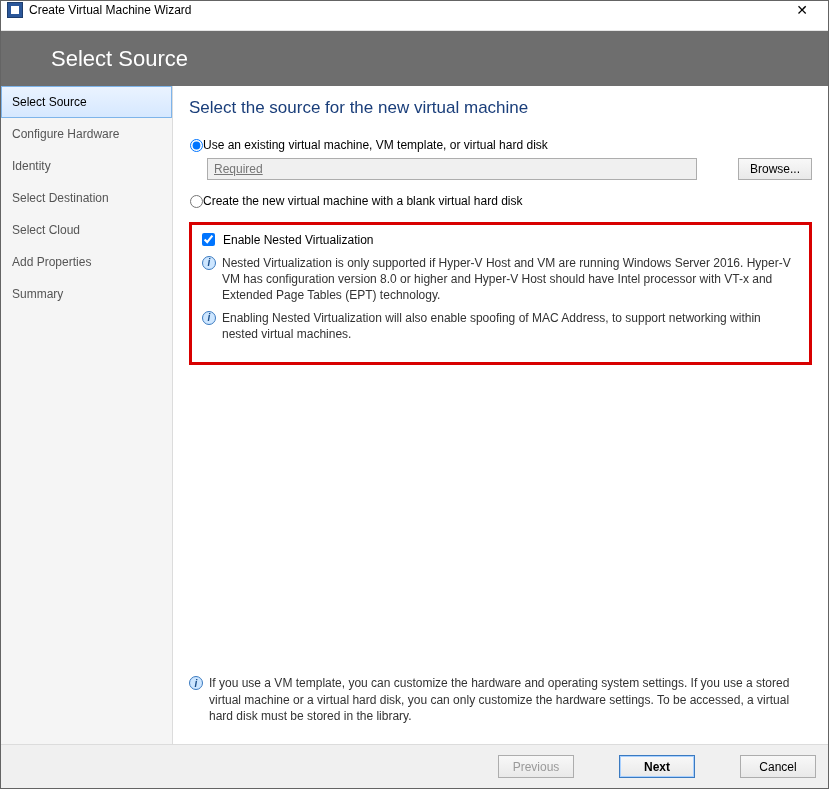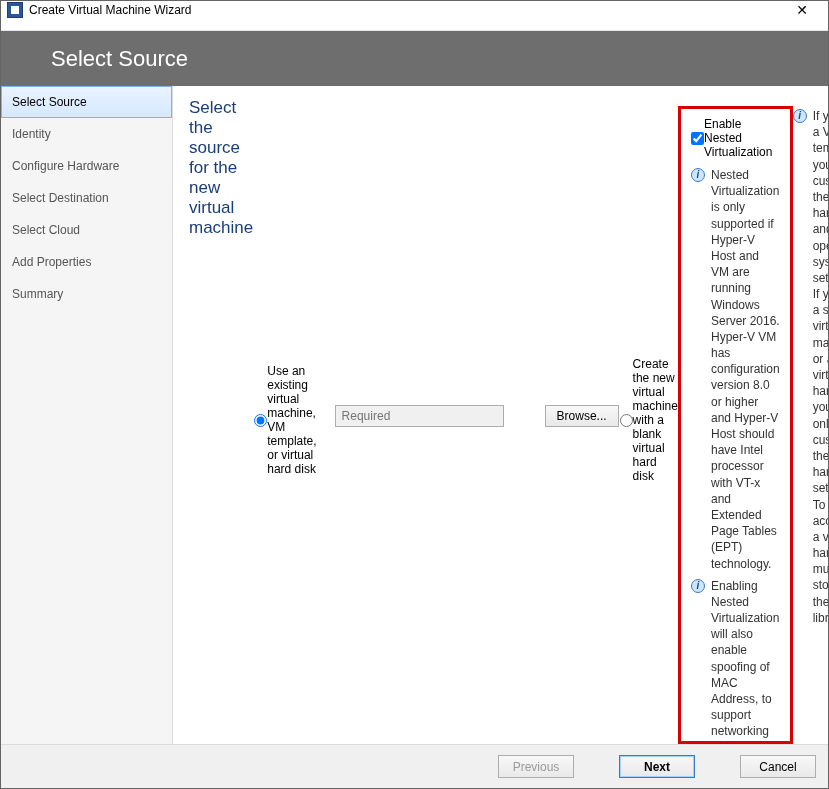--- a/index.html
+++ b/index.html
@@ -72,21 +72,21 @@
     border: 1px solid transparent;
   }
   .sidebar .step.active {
     background: linear-gradient(#eaf3ff, #d6e8ff);
     border: 1px solid #7eb4ea;
     color: #000;
   }
   .main {
     flex: 1;
     display: flex;
-    flex-direction: row;
+    flex-direction: column;
     padding: 12px 16px 0 16px;
     min-width: 0;
   }
   .main h1 {
     margin: 0 0 16px 0;
     font-size: 17px;
     font-weight: 400;
     color: #1a3e7a;
   }
   .radio-row {
@@ -103,42 +103,43 @@
     align-items: center;
   }
   .input-row input[type=text] {
     flex: 1;
     height: 22px;
     border: 1px solid #adadad;
     background: #f0f0f0;
     padding: 0 6px;
     color: #777;
     font-size: 12px;
+    text-decoration: underline;
   }
   .btn {
     height: 22px;
     min-width: 74px;
     background: linear-gradient(#f8f8f8,#e9e9e9);
     border: 1px solid #adadad;
     font-size: 12px;
     color: #000;
     padding: 0 10px;
     cursor: default;
     margin-left: 35px;
   }
   .btn:disabled { color: #9a9a9a; }
   .highlight-box {
     border: 3px solid #d80000;
     padding: 8px 10px 14px 10px;
     margin-top: 8px;
   }
   .check-row {
     display: flex;
-    align-items: center;
-    gap: 0;
+    align-items: flex-start;
+    gap: 8px;
     margin-bottom: 8px;
     color: #000;
   }
   .check-row input[type=checkbox] { margin: 0; }
   .info-row {
     display: flex;
     gap: 6px;
     margin: 4px 0 6px 0;
     color: #333;
     line-height: 1.35;
@@ -193,22 +194,22 @@
   </div>
 </div>
 
 <div class="banner">
   <span>Select Source</span>
 </div>
 
 <div class="body">
   <div class="sidebar">
     <div class="step active"><span>Select Source</span></div>
+    <div class="step"><span>Configure Hardware</span></div>
     <div class="step"><span>Identity</span></div>
-    <div class="step"><span>Configure Hardware</span></div>
     <div class="step"><span>Select Destination</span></div>
     <div class="step"><span>Select Cloud</span></div>
     <div class="step"><span>Add Properties</span></div>
     <div class="step"><span>Summary</span></div>
   </div>
 
   <div class="main">
     <h1>Select the source for the new virtual machine</h1>
 
     <label class="radio-row">

